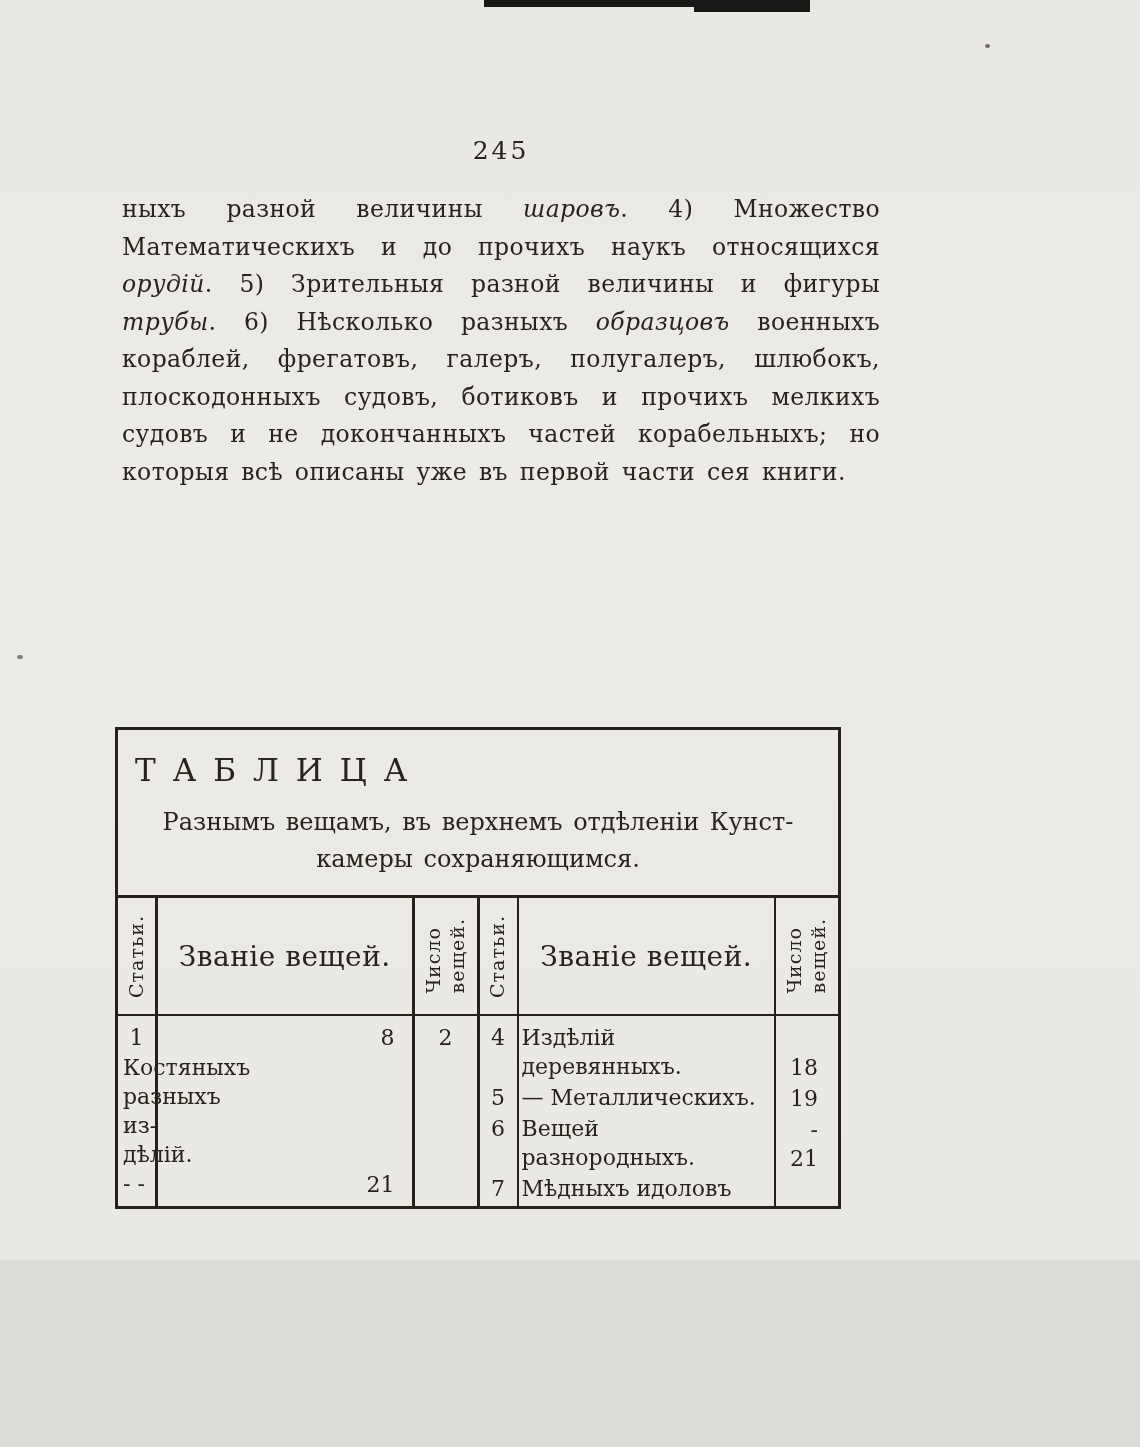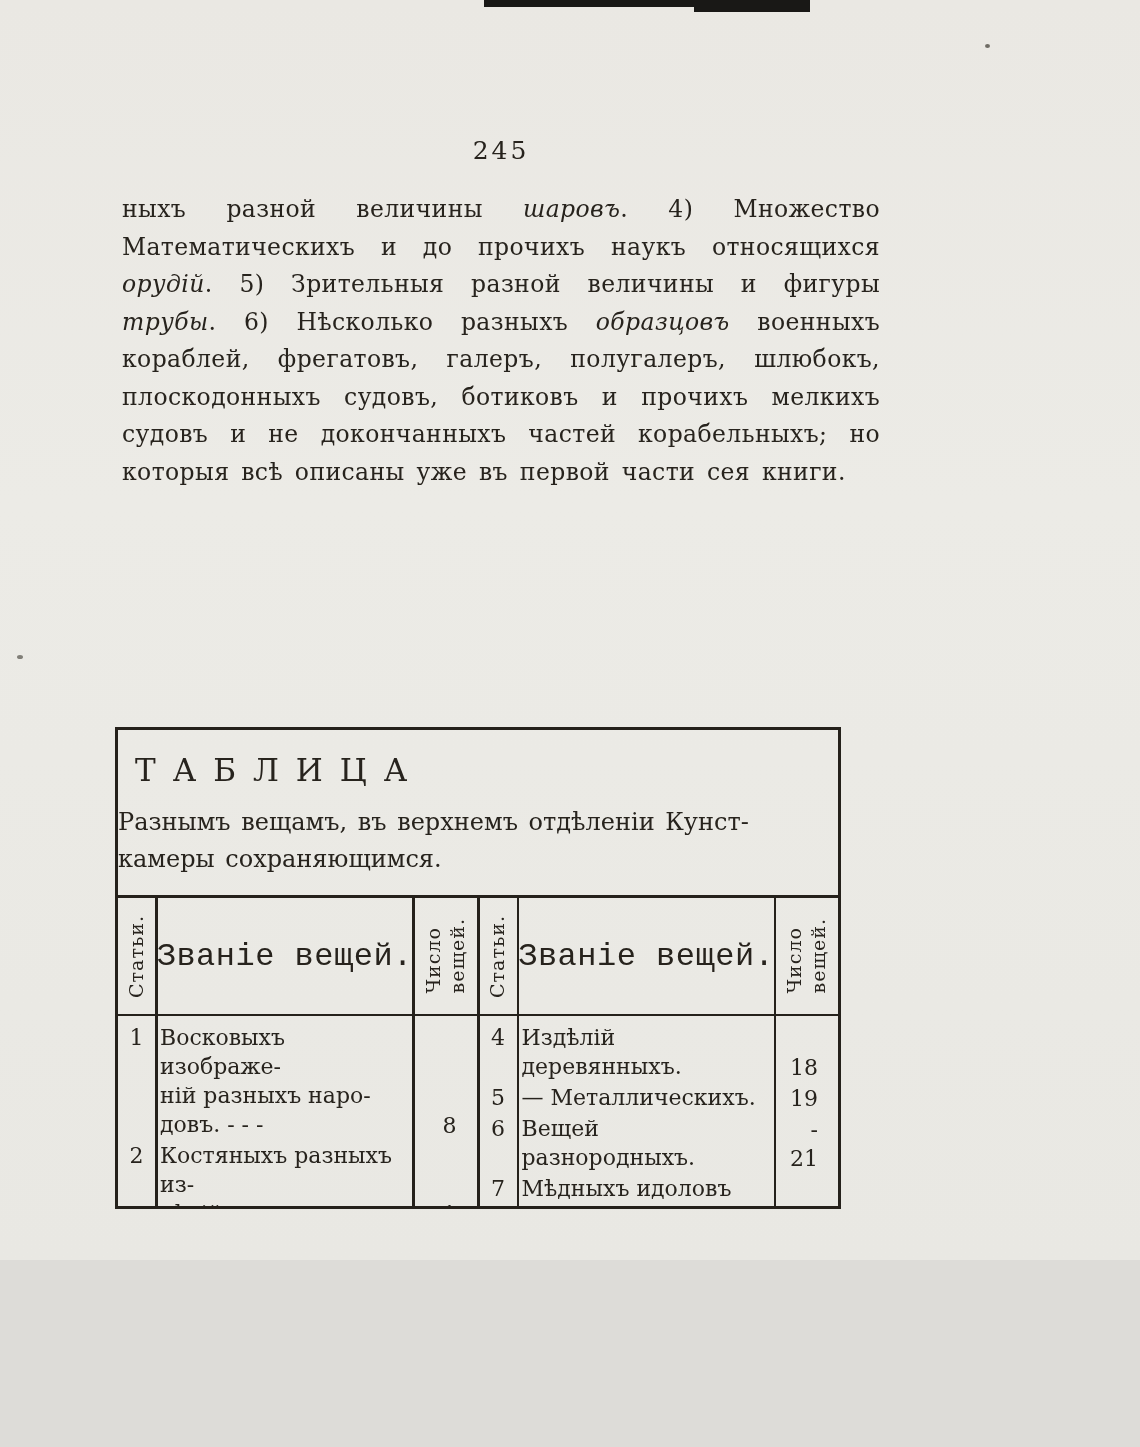--- a/index.html
+++ b/index.html
@@ -49,21 +49,21 @@
     overflow: hidden;
   }
   .table-title {
     text-align: left;
     margin-top: 22px;
     font-size: 31px;
     letter-spacing: 17px;
     text-indent: 17px;
   }
   .table-subtitle {
-    text-align: left;
+    text-align: center;
     font-size: 24px;
     line-height: 37px;
     margin-top: 16px;
     white-space: pre-line;
     word-spacing: 3px;
   }
   .table-main {
     margin-top: 17px;
     border-top: 3px solid #25211b;
     flex: 1;
@@ -83,21 +83,21 @@
   }
   .hc-vert { display: flex; align-items: center; justify-content: center; overflow: hidden; }
   .vert-text {
     writing-mode: vertical-rl;
     transform: rotate(180deg);
     white-space: pre-line;
     font-size: 19px;
     letter-spacing: 1px;
     line-height: 1.25;
   }
-  .hc-name { display: flex; align-items: center; justify-content: center; font-size: 32px; letter-spacing: .5px; font-family: Liberation Mono, monospace; }
+  .hc-name { display: flex; align-items: center; justify-content: center; font-size: 28px; letter-spacing: .5px; }
   .half-rows {
     flex: 1;
     display: grid;
     grid-template-columns: 37px 1fr 62px;
     grid-auto-rows: min-content;
     padding-top: 7px;
   }
   .r-num { font-size: 22px; text-align: center; line-height: 29px; }
   .r-text { font-size: 22px; line-height: 29px; padding: 0 6px 2px 5px; white-space: pre-line; }
   .r-count { font-size: 22px; line-height: 29px; text-align: right; padding-right: 20px; align-self: end; padding-bottom: 1px; }
@@ -133,23 +133,20 @@
             <span class="vert-text">Статьи.</span>
           </div>
           <div class="hc-name">Званіе вещей.</div>
           <div class="hc-vert">
             <span class="vert-text">Число
 вещей.</span>
           </div>
         </div>
         <div class="half-rows">
           <div class="r-num">1</div>
-          <div class="r-text">Восковыхъ изображе-
-ній разныхъ наро-
-довъ.    -    -    -</div>
           <div class="r-count">8</div>
 
           <div class="r-num">2</div>
           <div class="r-text">Костяныхъ разныхъ из-
 дѣлій.    -    -</div>
           <div class="r-count">21</div>
 
         </div>
       </div>
 

